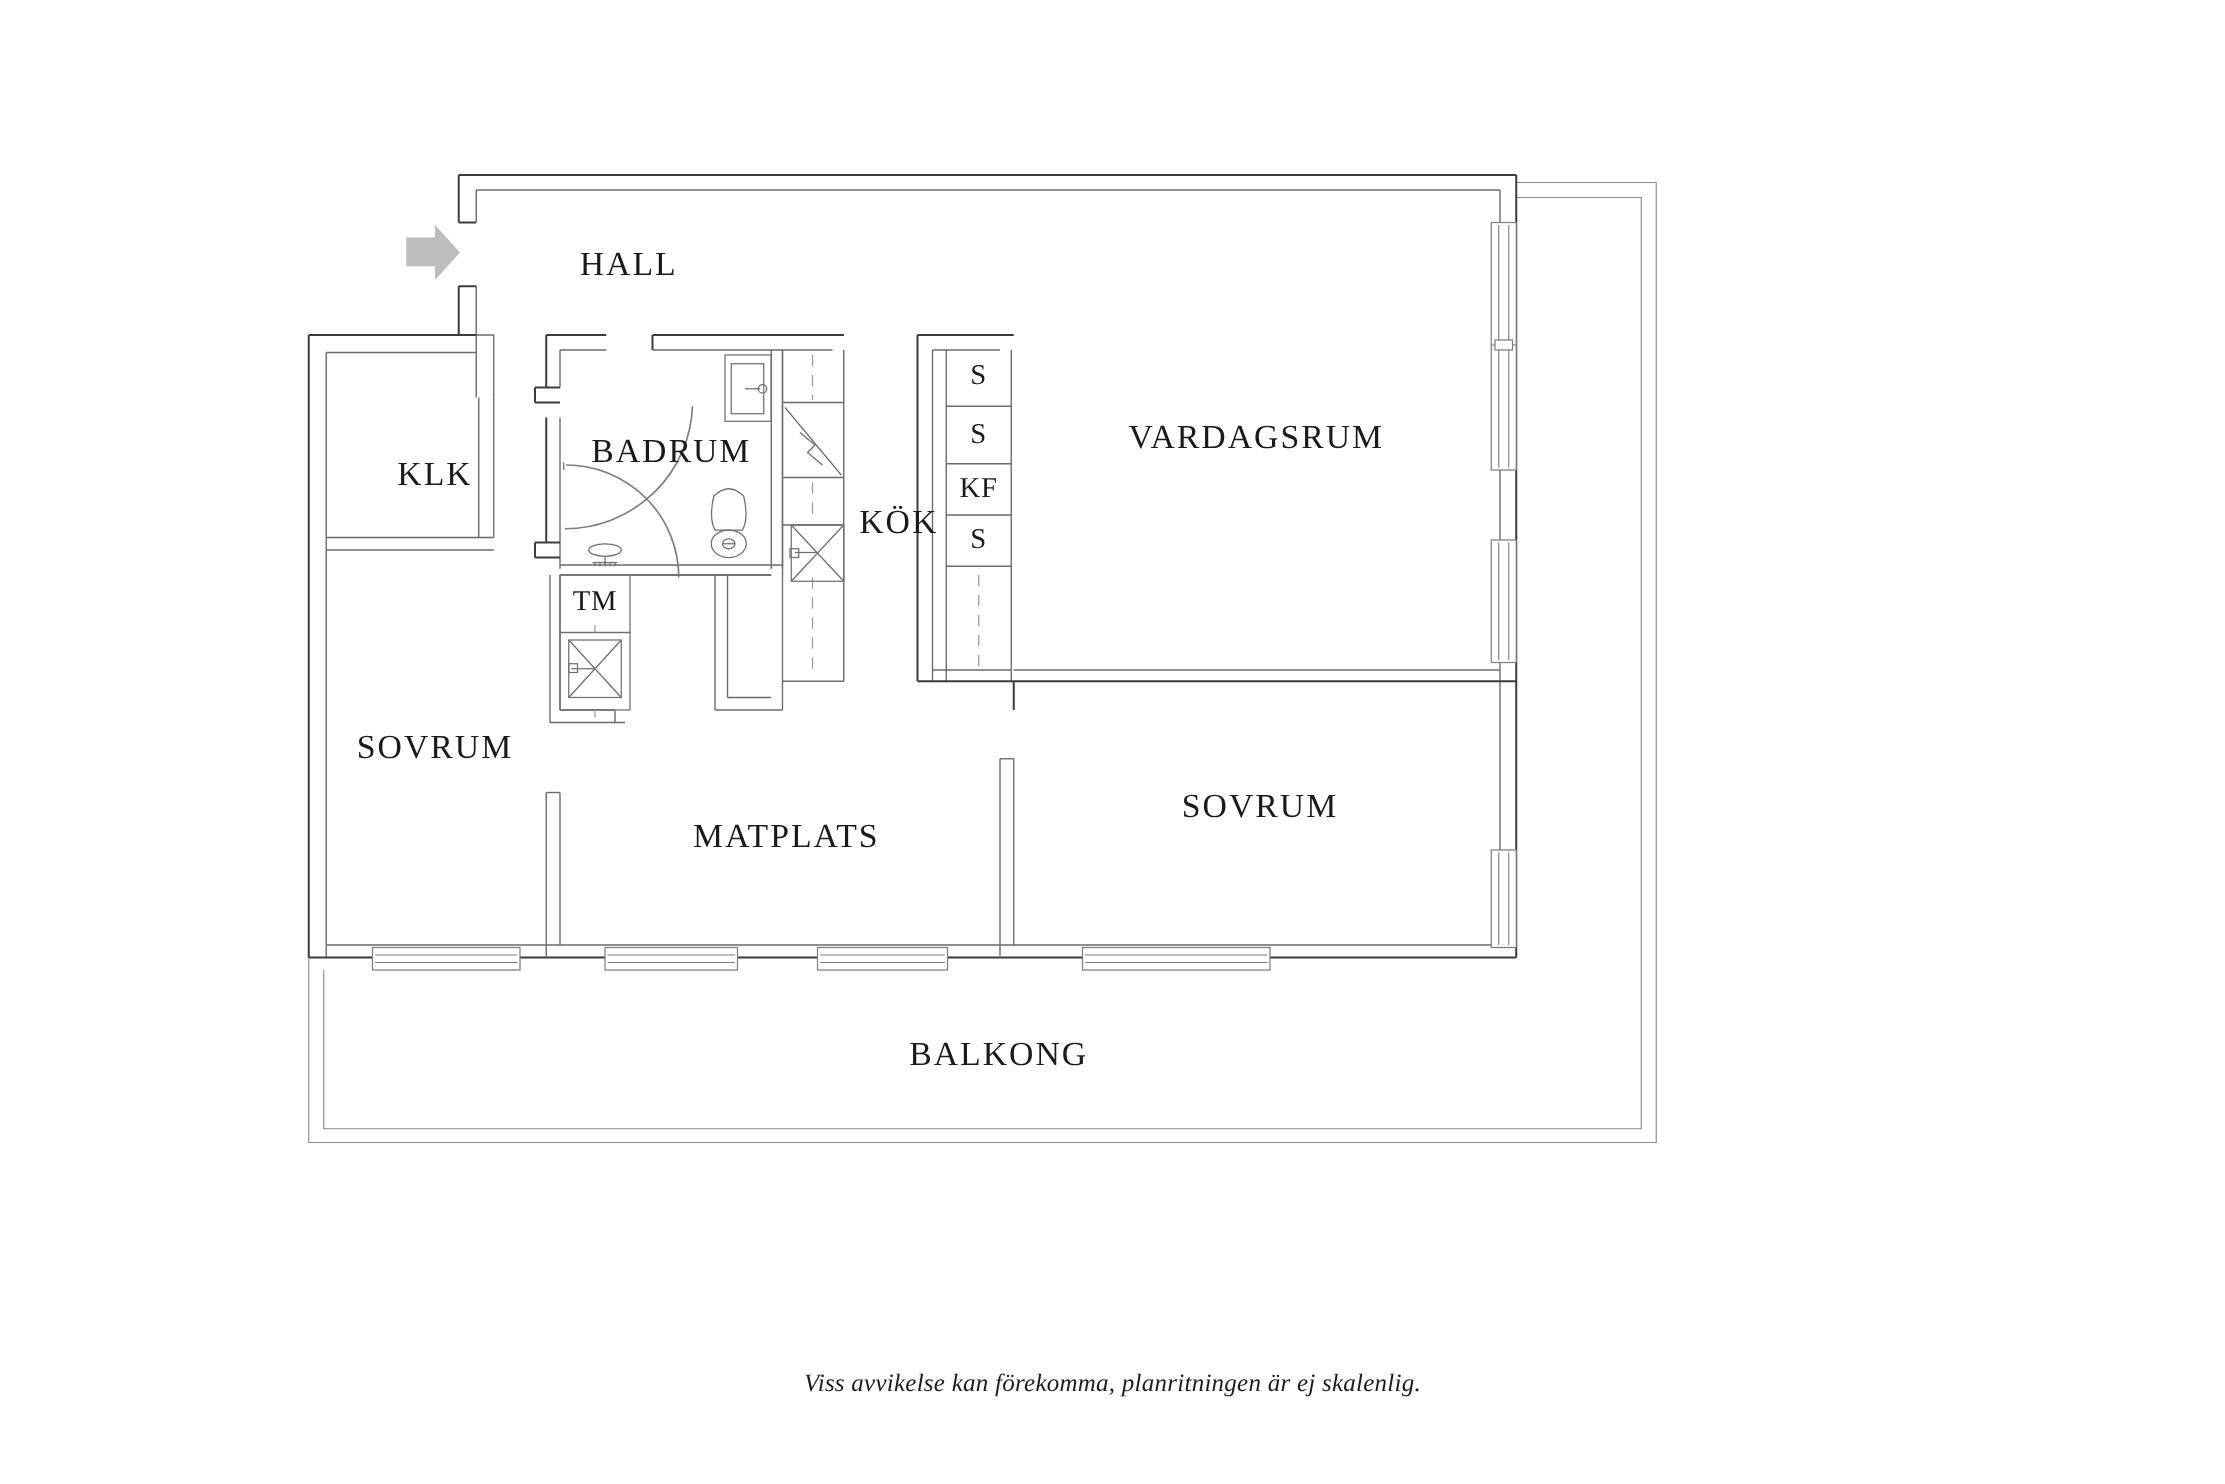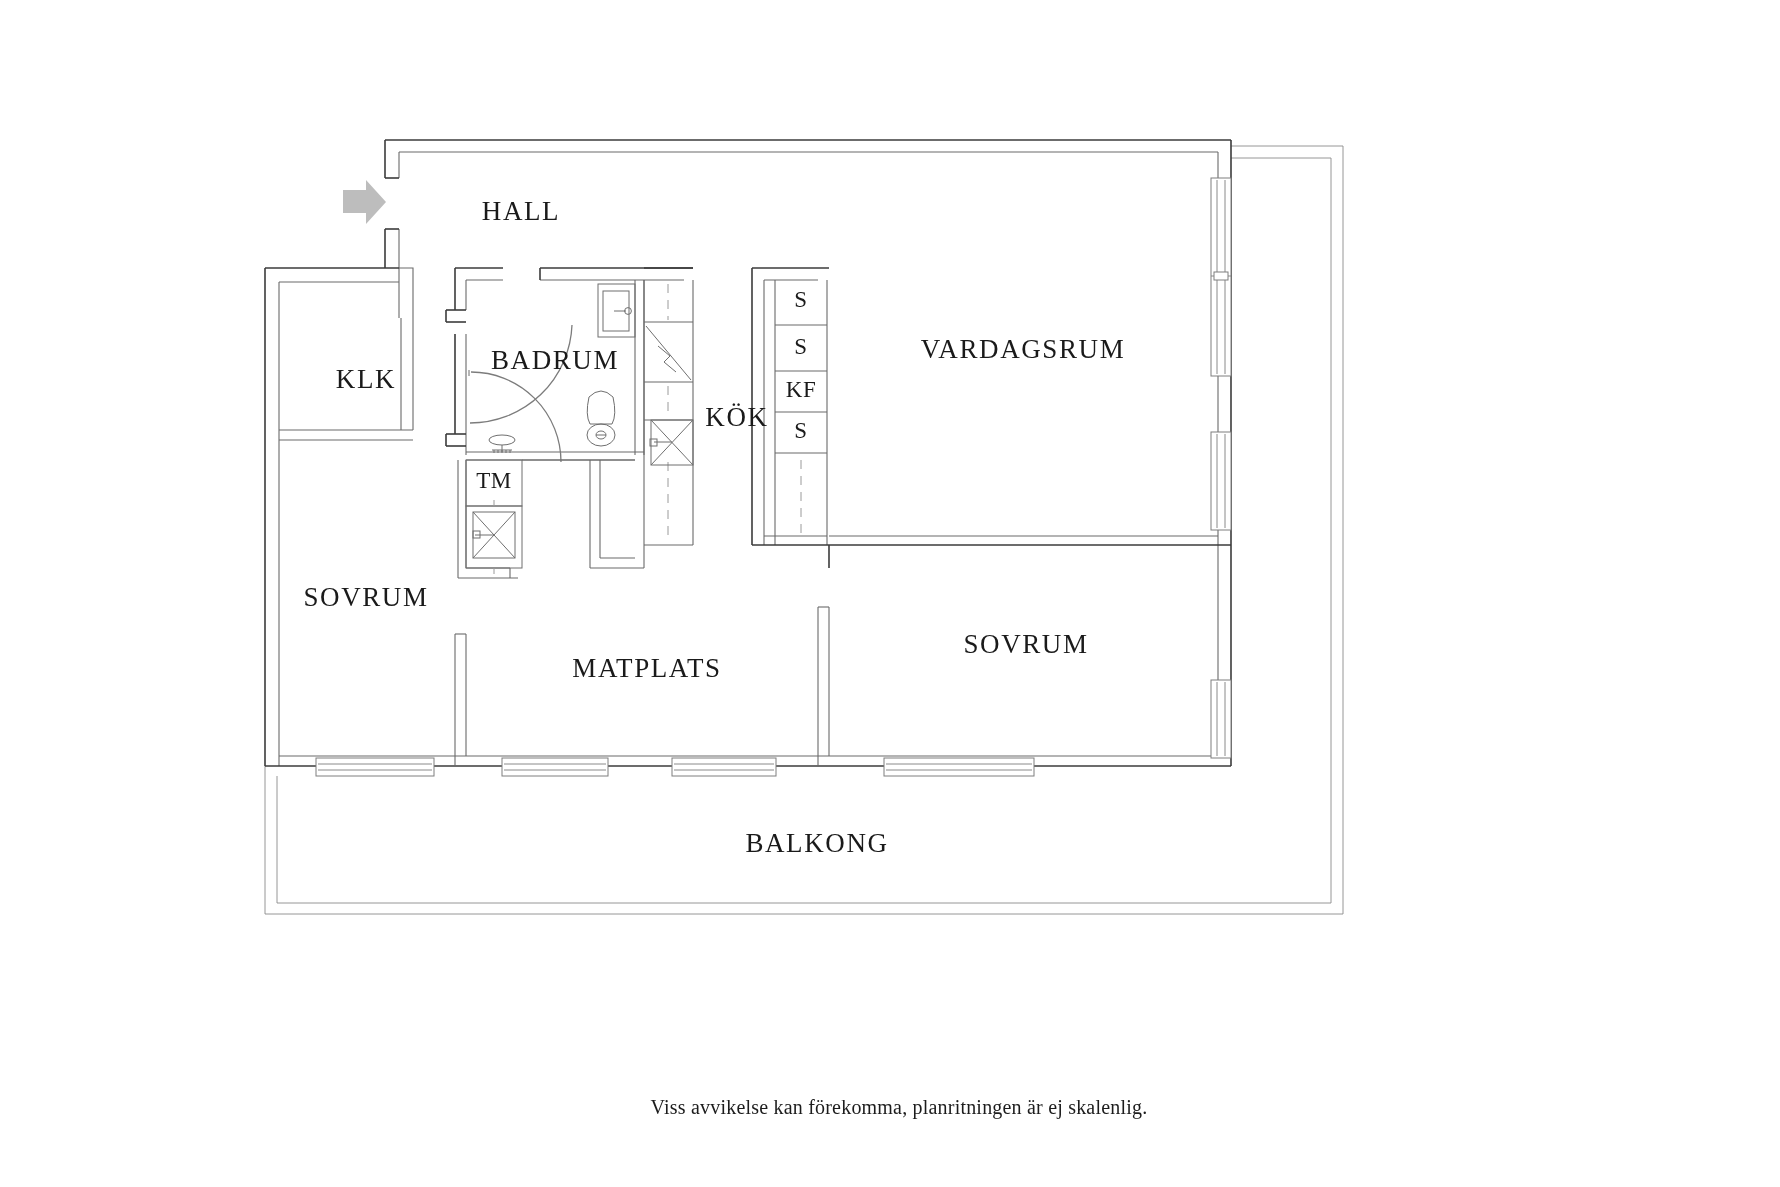--- a/index.html
+++ b/index.html
@@ -10,21 +10,20 @@
   body {
     width: 1780px;
     height: 1187px;
     font-family: "Liberation Serif", "DejaVu Serif", serif;
     overflow: hidden;
     position: relative;
   }
   #floorplan-root {
     position: absolute;
     inset: 0;
-    margin-left: 18px;
   }
   svg#plan {
     display: block;
     width: 1780px;
     height: 1187px;
   }
   .wall       { fill: none; stroke: #3b3b3b; stroke-width: 1.6; }
   .wall-thin  { fill: none; stroke: #6a6a6a; stroke-width: 1.1; }
   .wall-hair  { fill: none; stroke: #8a8a8a; stroke-width: 0.9; }
   .fix        { fill: none; stroke: #6f6f6f; stroke-width: 1.0; }
@@ -50,20 +49,21 @@
     text-anchor: middle;
     dominant-baseline: middle;
   }
   .disclaimer {
     position: absolute;
     left: 0;
     right: 0;
     top: 1096px;
     text-align: center;
     font-family: "Liberation Serif", "DejaVu Serif", serif;
+    font-style: italic;
     font-size: 20px;
     color: #1c1c1c;
     letter-spacing: 0.2px;
   }
 </style>
 </head>
 <body>
 
 <div id="floorplan-root">
 

